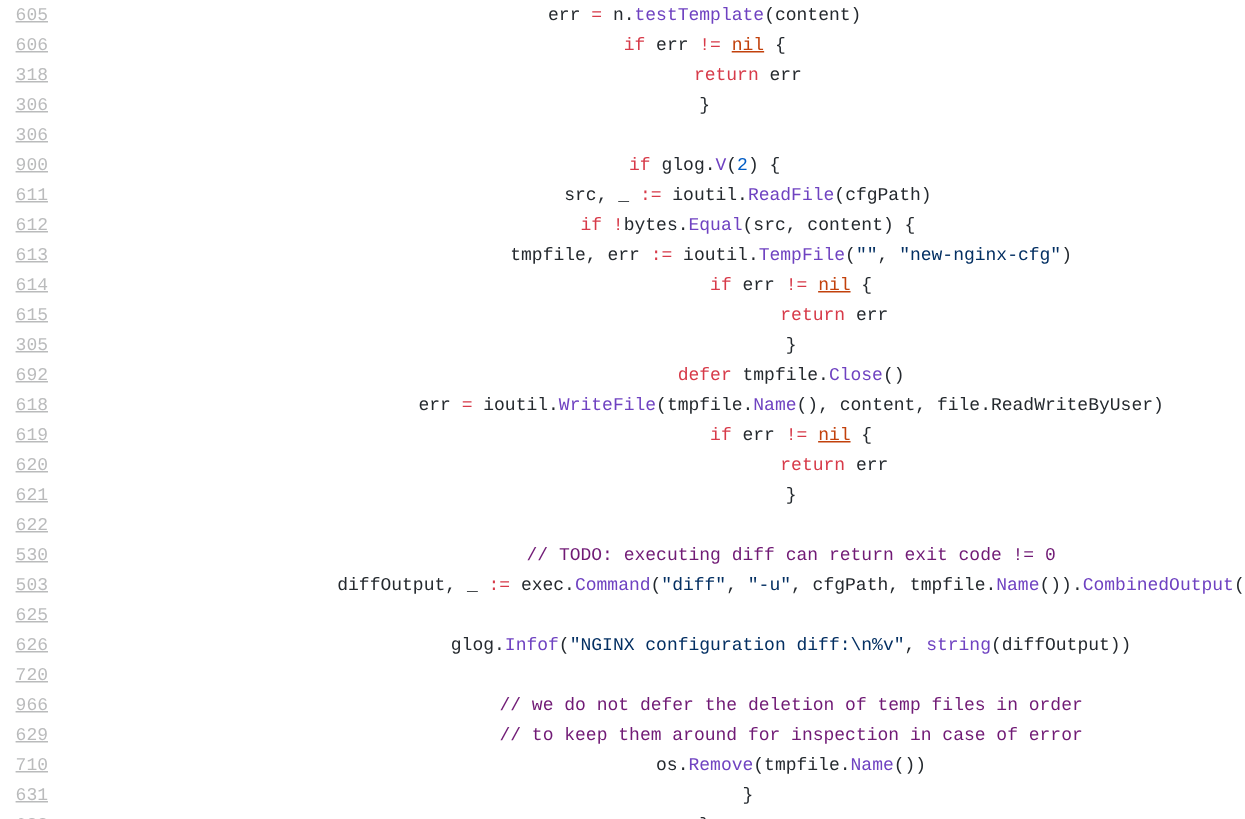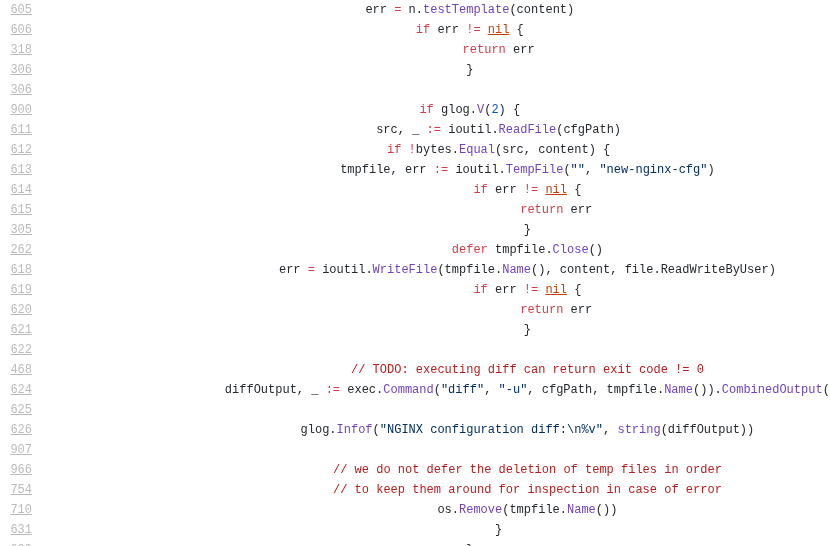--- a/index.html
+++ b/index.html
@@ -34,51 +34,51 @@
     }
     .code-line {
       height: 20px;
       text-align: center;
     }
     .tok-kw { color: #d73a49; }
     .tok-fn { color: #6f42c1; }
     .tok-str { color: #032f62; }
     .tok-num { color: #005cc5; }
     .tok-const { color: #c2410c; text-decoration: underline; }
-    .tok-cmt { color: #b91c1c; }
+    .tok-cmt { color: #701a75; }
     .tok-plain { color: #24292e; }
   </style>
 </head>
 <body>
 
 <div class="code-container">
   <div class="gutter" id="gutter">
       <div class="gutter-line">605</div>
       <div class="gutter-line">606</div>
       <div class="gutter-line">318</div>
       <div class="gutter-line">306</div>
       <div class="gutter-line">306</div>
       <div class="gutter-line">900</div>
       <div class="gutter-line">611</div>
       <div class="gutter-line">612</div>
       <div class="gutter-line">613</div>
       <div class="gutter-line">614</div>
       <div class="gutter-line">615</div>
       <div class="gutter-line">305</div>
-      <div class="gutter-line">262</div>
+      <div class="gutter-line">692</div>
       <div class="gutter-line">618</div>
       <div class="gutter-line">619</div>
       <div class="gutter-line">620</div>
       <div class="gutter-line">621</div>
       <div class="gutter-line">622</div>
-      <div class="gutter-line">468</div>
-      <div class="gutter-line">624</div>
+      <div class="gutter-line">530</div>
+      <div class="gutter-line">503</div>
       <div class="gutter-line">625</div>
       <div class="gutter-line">626</div>
-      <div class="gutter-line">907</div>
+      <div class="gutter-line">720</div>
       <div class="gutter-line">966</div>
-      <div class="gutter-line">754</div>
+      <div class="gutter-line">629</div>
       <div class="gutter-line">710</div>
       <div class="gutter-line">631</div>
       <div class="gutter-line">632</div>
     </div>
   <div class="code" id="code"><div class="code-line">        <span class="tok-plain">err </span><span class="tok-kw">=</span><span class="tok-plain"> n.</span><span class="tok-fn">testTemplate</span><span class="tok-plain">(content)</span></div><div class="code-line">        <span class="tok-kw">if</span><span class="tok-plain"> err </span><span class="tok-kw">!=</span><span class="tok-plain"> </span><span class="tok-const">nil</span><span class="tok-plain"> {</span></div><div class="code-line">                <span class="tok-kw">return</span><span class="tok-plain"> err</span></div><div class="code-line">        <span class="tok-plain">}</span></div><div class="code-line">&nbsp;</div><div class="code-line">        <span class="tok-kw">if</span><span class="tok-plain"> glog.</span><span class="tok-fn">V</span><span class="tok-plain">(</span><span class="tok-num">2</span><span class="tok-plain">) {</span></div><div class="code-line">                <span class="tok-plain">src, </span><span class="tok-plain">_</span><span class="tok-plain"> </span><span class="tok-kw">:=</span><span class="tok-plain"> ioutil.</span><span class="tok-fn">ReadFile</span><span class="tok-plain">(cfgPath)</span></div><div class="code-line">                <span class="tok-kw">if</span><span class="tok-plain"> </span><span class="tok-kw">!</span><span class="tok-plain">bytes.</span><span class="tok-fn">Equal</span><span class="tok-plain">(src, content) {</span></div><div class="code-line">                        <span class="tok-plain">tmpfile, err </span><span class="tok-kw">:=</span><span class="tok-plain"> ioutil.</span><span class="tok-fn">TempFile</span><span class="tok-plain">(</span><span class="tok-str">""</span><span class="tok-plain">, </span><span class="tok-str">"new-nginx-cfg"</span><span class="tok-plain">)</span></div><div class="code-line">                        <span class="tok-kw">if</span><span class="tok-plain"> err </span><span class="tok-kw">!=</span><span class="tok-plain"> </span><span class="tok-const">nil</span><span class="tok-plain"> {</span></div><div class="code-line">                                <span class="tok-kw">return</span><span class="tok-plain"> err</span></div><div class="code-line">                        <span class="tok-plain">}</span></div><div class="code-line">                        <span class="tok-kw">defer</span><span class="tok-plain"> tmpfile.</span><span class="tok-fn">Close</span><span class="tok-plain">()</span></div><div class="code-line">                        <span class="tok-plain">err </span><span class="tok-kw">=</span><span class="tok-plain"> ioutil.</span><span class="tok-fn">WriteFile</span><span class="tok-plain">(tmpfile.</span><span class="tok-fn">Name</span><span class="tok-plain">(), content, file.ReadWriteByUser)</span></div><div class="code-line">                        <span class="tok-kw">if</span><span class="tok-plain"> err </span><span class="tok-kw">!=</span><span class="tok-plain"> </span><span class="tok-const">nil</span><span class="tok-plain"> {</span></div><div class="code-line">                                <span class="tok-kw">return</span><span class="tok-plain"> err</span></div><div class="code-line">                        <span class="tok-plain">}</span></div><div class="code-line">&nbsp;</div><div class="code-line">                        <span class="tok-cmt">// TODO: executing diff can return exit code != 0</span></div><div class="code-line">                        <span class="tok-plain">diffOutput, </span><span class="tok-plain">_</span><span class="tok-plain"> </span><span class="tok-kw">:=</span><span class="tok-plain"> exec.</span><span class="tok-fn">Command</span><span class="tok-plain">(</span><span class="tok-str">"diff"</span><span class="tok-plain">, </span><span class="tok-str">"-u"</span><span class="tok-plain">, cfgPath, tmpfile.</span><span class="tok-fn">Name</span><span class="tok-plain">()).</span><span class="tok-fn">CombinedOutput</span><span class="tok-plain">()</span></div><div class="code-line">&nbsp;</div><div class="code-line">                        <span class="tok-plain">glog.</span><span class="tok-fn">Infof</span><span class="tok-plain">(</span><span class="tok-str">"NGINX configuration diff:\n%v"</span><span class="tok-plain">, </span><span class="tok-fn">string</span><span class="tok-plain">(diffOutput))</span></div><div class="code-line">&nbsp;</div><div class="code-line">                        <span class="tok-cmt">// we do not defer the deletion of temp files in order</span></div><div class="code-line">                        <span class="tok-cmt">// to keep them around for inspection in case of error</span></div><div class="code-line">                        <span class="tok-plain">os.</span><span class="tok-fn">Remove</span><span class="tok-plain">(tmpfile.</span><span class="tok-fn">Name</span><span class="tok-plain">())</span></div><div class="code-line">                <span class="tok-plain">}</span></div><div class="code-line">        <span class="tok-plain">}</span></div></div>
 </div>
 
 </body></html>

